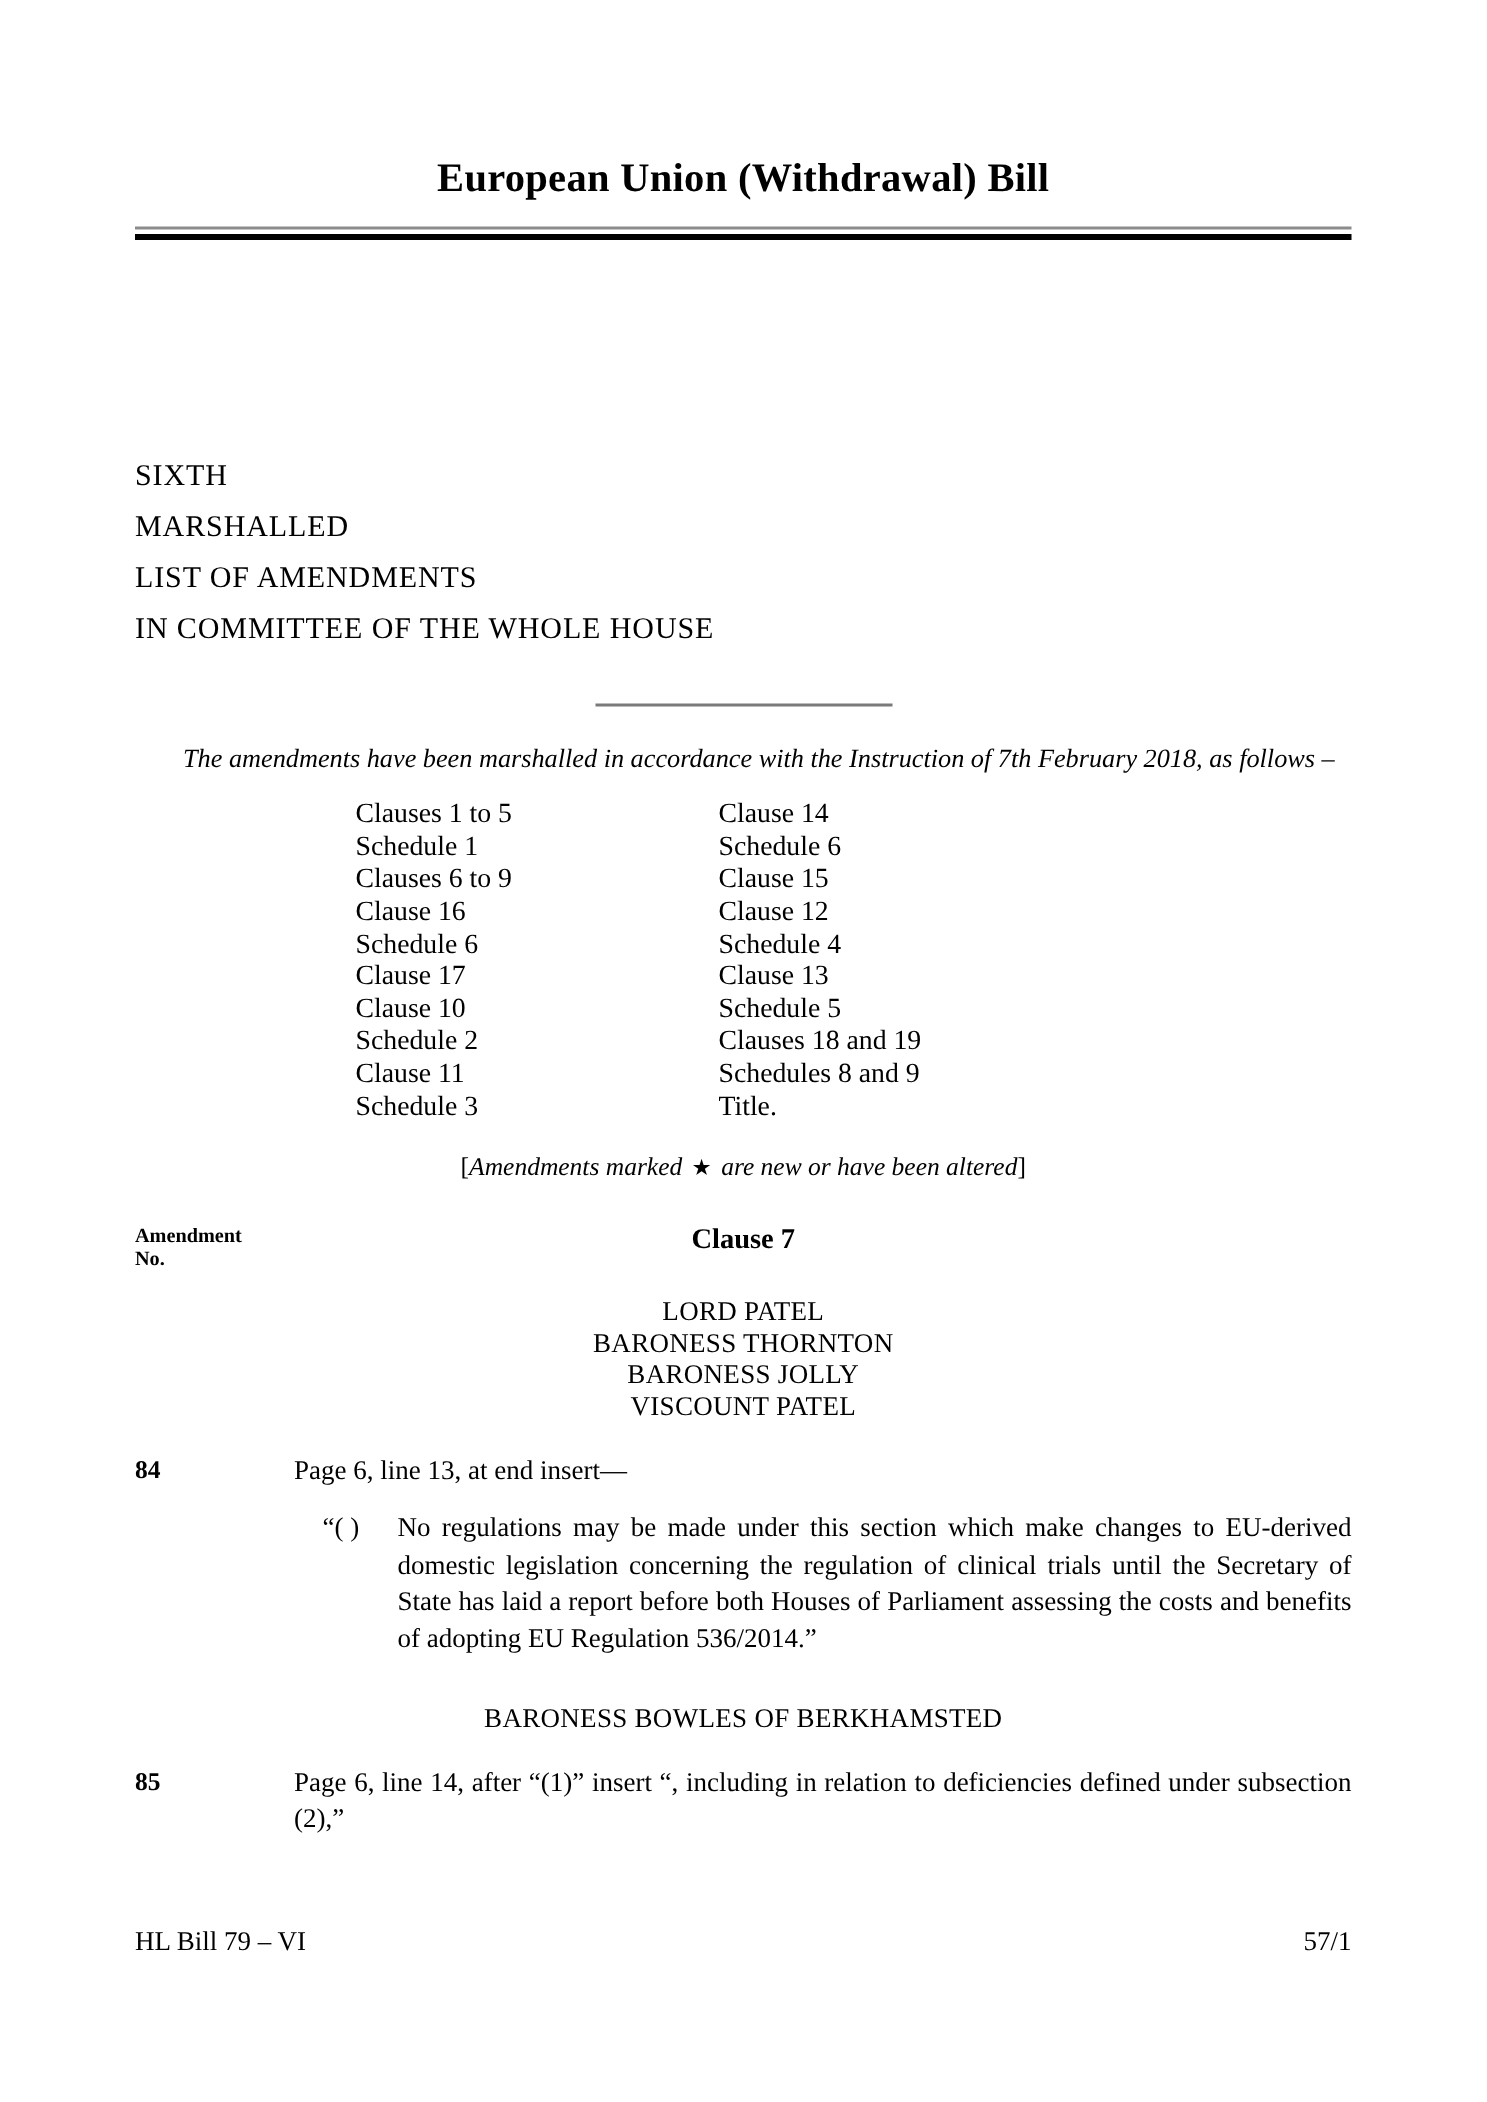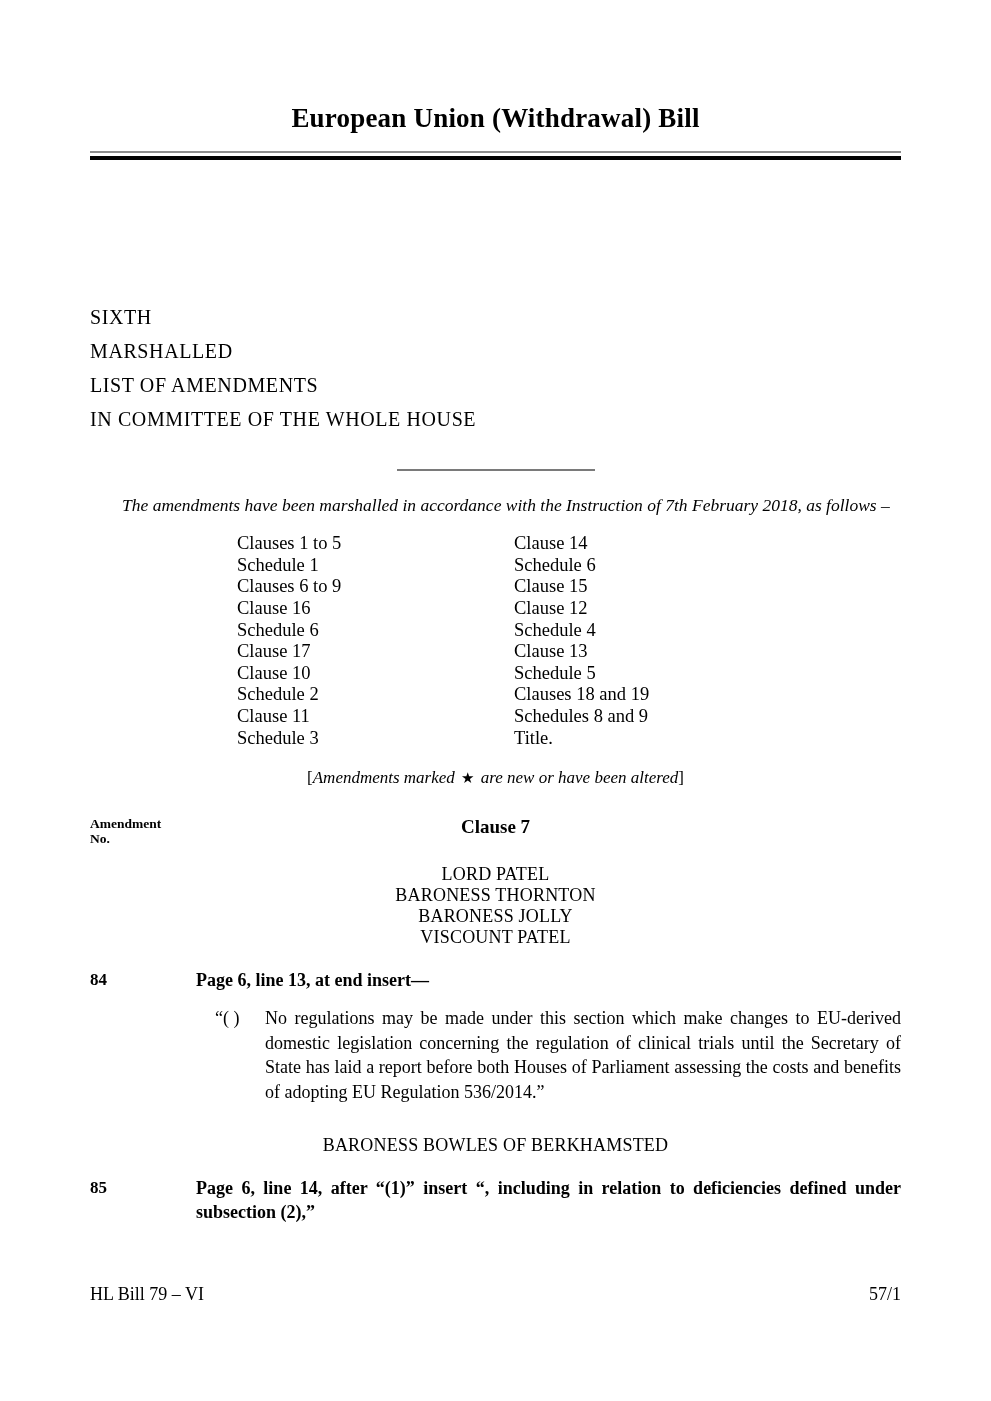--- a/index.html
+++ b/index.html
@@ -83,21 +83,21 @@
     margin-top: 11px;
     position: relative;
     width: 100%;
     height: 216px;
   }
   .clause-col {
     position: absolute;
     top: 0;
   }
   .clause-col.left  { left: 147px; }
-  .clause-col.right { left: 424px; }
+  .clause-col.right { left: 389px; }
   .clause-col .ci {
     font-size: 18.5px;
     line-height: 21.6px;
     white-space: nowrap;
   }
 
   
   .star-note {
     margin-top: 19px;
     text-align: center;
@@ -163,21 +163,20 @@
     width: 70px;
     font-size: 17px;
     font-weight: bold;
     line-height: 24px;
   }
   .amend-body {
     margin-left: 106px;
     font-size: 18px;
     line-height: 24px;
     text-align: justify;
-    font-weight: bold;
   }
   .amend-body.lead { text-align: left; }
 
   .quoted {
     position: relative;
     margin-top: 14px;
     margin-left: 125px;
     margin-right: 0;
     font-size: 18px;
     line-height: 24.5px;

